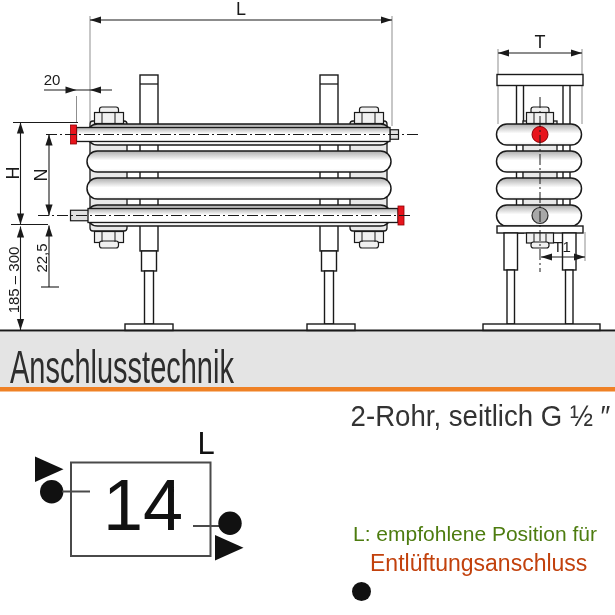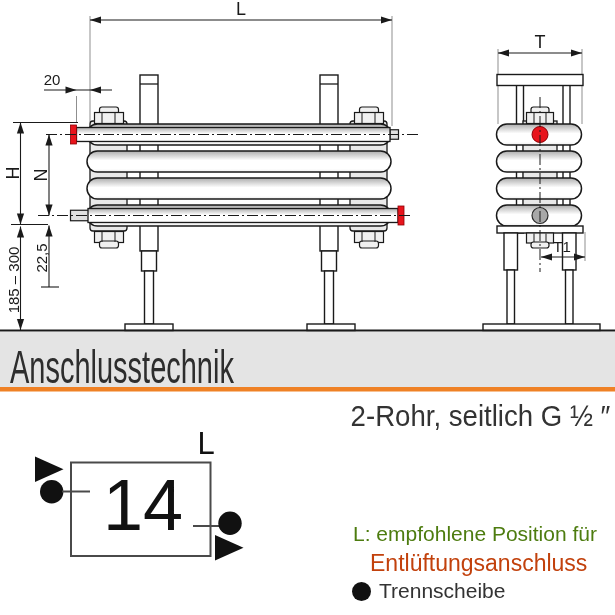--- a/index.html
+++ b/index.html
@@ -251,16 +251,16 @@
   </g>
 </svg>
 
 <div class="section-title">Anschlusstechnik</div>
 
 <div class="subtitle">2-Rohr, seitlich G ½ ″</div>
 
 <div class="legend-line1">L: empfohlene Position für</div>
 <div class="legend-line2">Entlüftungsanschluss</div>
 <div class="legend-line3">
-  <span class="bullet"></span><span>Trennscheibe</span>
+  <span class="bullet"></span>
 </div>
 
 </div>
 
 </body></html>

